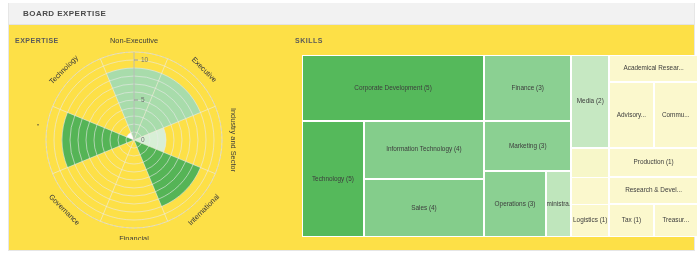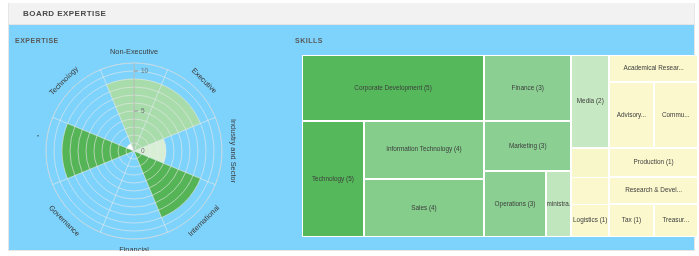--- a/index.html
+++ b/index.html
@@ -13,21 +13,21 @@
     position: relative;
     width: 699px; height: 256px;
     background: #ffffff;
   }
 
   
   .panel {
     position: absolute;
     left: 8px; top: 3px;
     width: 687px; height: 248px;
-    background: #7dd3fc;
+    background: #fde047;
     border: 1px solid #e6e6e6;
     border-top: none;
   }
   .panel-header {
     position: absolute;
     left: 0; top: 0;
     width: 100%; height: 22px;
     background: #f2f2f2;
     border-bottom: 1px solid #e3e3e3;
   }
@@ -47,21 +47,21 @@
     font-weight: bold;
     letter-spacing: 0.5px;
     color: #5a5a5a;
   }
   #cap-expertise { left: 6px; top: 34px; }
   #cap-skills    { left: 286px; top: 34px; }
 
   
   #polar-wrap {
     position: absolute;
-    left: 28px; top: 44px;
+    left: 28px; top: 33px;
     width: 248px; height: 204px;
   }
   #polar-svg { display: block; }
 
   .polar-grid-circle { fill: none; stroke: #e9e9e9; stroke-width: 0.6; }
   .polar-outer-circle { fill: none; stroke: #cfcfcf; stroke-width: 0.7; stroke-dasharray: 3 2.4; }
   .polar-spoke { stroke: #ececec; stroke-width: 0.6; }
   .polar-axis-line { stroke: #b9b9b9; stroke-width: 0.9; }
   .polar-tick { stroke: #8e8e8e; stroke-width: 0.9; }
   .polar-tick-label {

